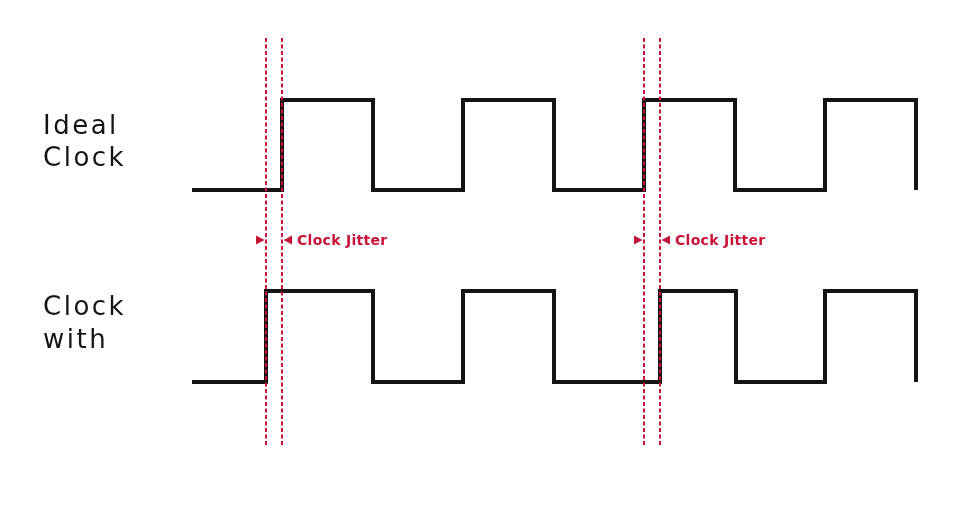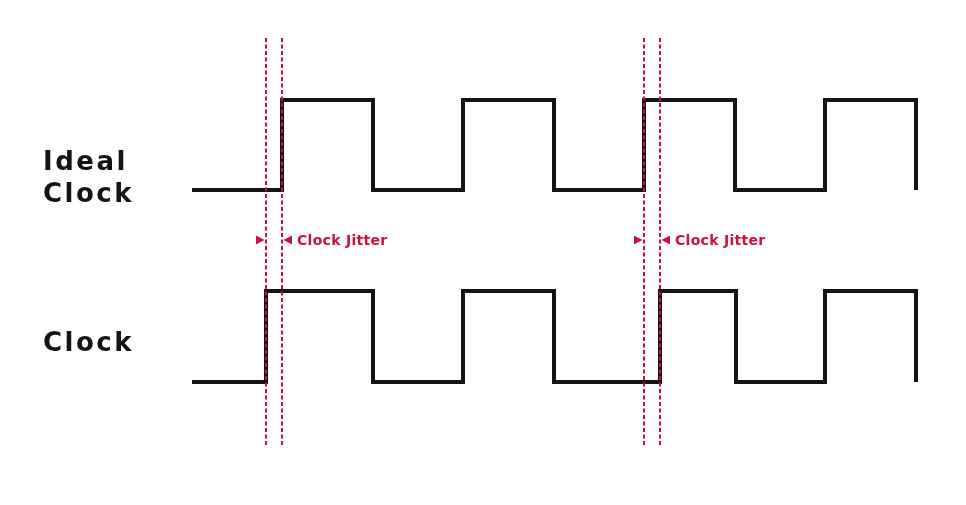--- a/index.html
+++ b/index.html
@@ -15,25 +15,24 @@
     overflow: hidden;
   }
   .stage svg {
     position: absolute;
     left: 0;
     top: 0;
   }
   .wave-label {
     position: absolute;
     font-family: "DejaVu Sans", sans-serif;
-    font-weight: bold;
+    font-weight: normal;
     font-size: 26px;
     letter-spacing: 2.5px;
     color: #141414;
-    margin-top: 36px;
   }
   .wave-label span { display: block; }
   .wave-label.ideal {
     left: 43px;
     top: 109px;
     line-height: 32px;
   }
   .wave-label.jitter {
     left: 43px;
     top: 290px;
@@ -66,15 +65,16 @@
       <path d="M 670 235.5 L 670 244.5 L 661.5 240 Z" fill="#c8123a"></path>
     </svg>
 
   <div class="wave-label ideal" style="color: rgb(20, 20, 20);">
     <span>Ideal</span>
     <span>Clock</span>
   </div>
 
   <div class="wave-label jitter" style="color: rgb(20, 20, 20);">
     <span>Clock</span>
+    <span>with</span>
   </div>
 
 </div>
 
 </body></html>

